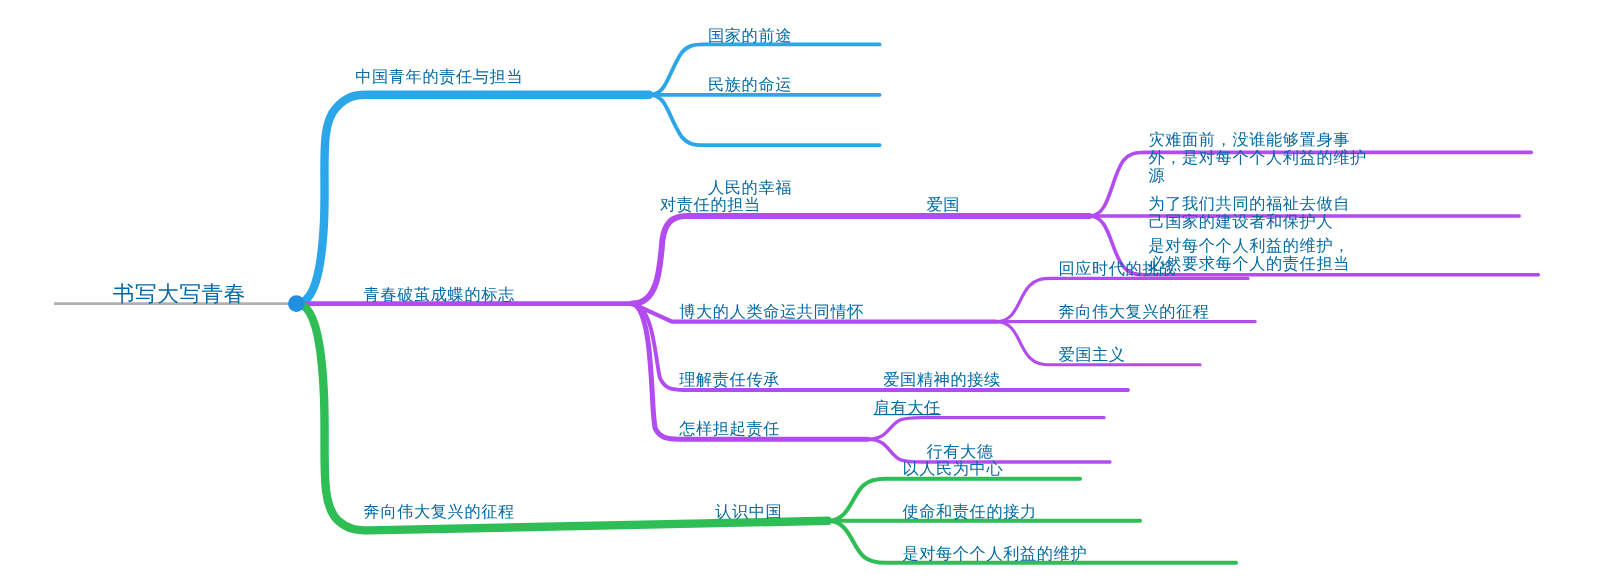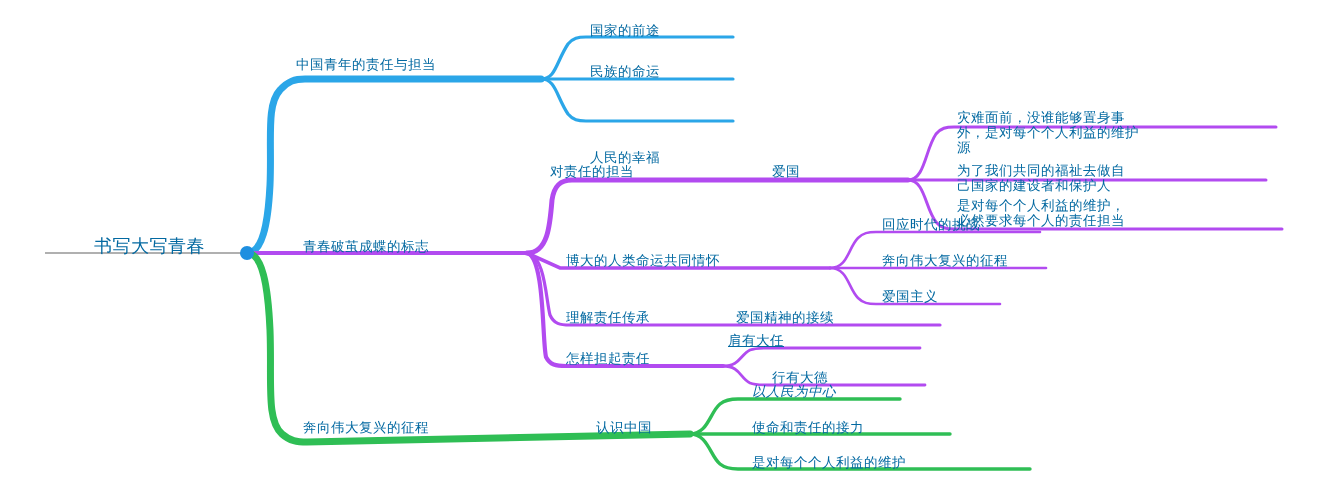--- a/index.html
+++ b/index.html
@@ -114,17 +114,17 @@
 
   <div class="node-label" style="left:566px; top:309px;">理解责任传承</div>
   <div class="node-label" style="left:736px; top:309px;">爱国精神的接续</div>
 
   <div class="node-label" style="left:566px; top:350px;">怎样担起责任</div>
   <div class="node-label" style="left:728px; top:332px;text-decoration:underline;">肩有大任</div>
   <div class="node-label" style="left:772px; top:369px;">行有大德</div>
 
   <div class="node-label" style="left:303px; top:419px;">奔向伟大复兴的征程</div>
   <div class="node-label" style="left:596px; top:419px;">认识中国</div>
-  <div class="node-label" style="left:752px; top:383px;font-style:italic;">以人民为中心</div>
+  <div class="node-label" style="left:752px; top:383px;">以人民为中心</div>
   <div class="node-label" style="left:752px; top:419px;">使命和责任的接力</div>
   <div class="node-label" style="left:752px; top:454px;">是对每个个人利益的维护</div>
 
 </div>
 
 </body></html>

